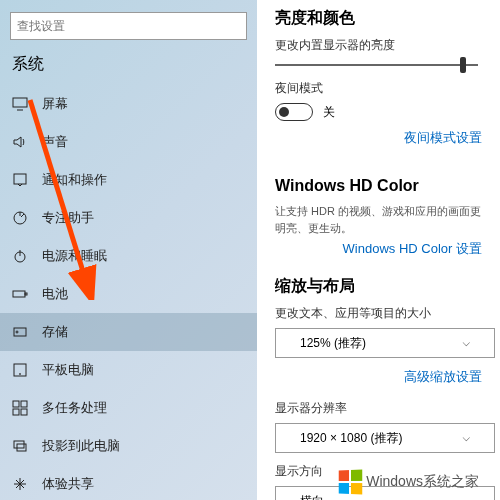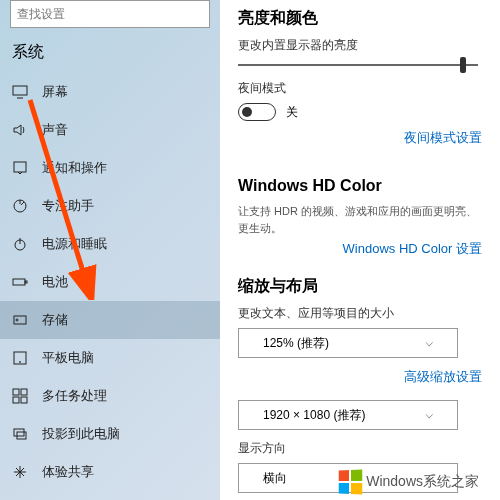--- a/index.html
+++ b/index.html
@@ -1,19 +1,19 @@
 <!DOCTYPE html>
 <html><head>
   <meta charset="utf-8">
   <style>
     * { margin: 0; padding: 0; box-sizing: border-box; font-family: "Microsoft YaHei", "Segoe UI", sans-serif; }
     body { width: 500px; height: 500px; overflow: hidden; background: #f5f5f5; position: relative; }
     .container { display: flex; height: 100%; }
     
-    .sidebar { width: 220px; background: rgba(200, 215, 225, 0.5); backdrop-filter: blur(10px); padding-top: 0px; height: 100%; overflow: hidden; position: relative; }
+    .sidebar { width: 257px; background: rgba(200, 215, 225, 0.5); backdrop-filter: blur(10px); padding-top: 12px; height: 100%; overflow: hidden; position: relative; }
     .sidebar-bg { position: absolute; inset: 0; background: linear-gradient(135deg, #b8d4e3 0%, #c9d9e8 50%, #d5e0ec 100%); z-index: -1; }
     .search-box { margin: 0 10px 8px 10px; border: 1px solid #999; background: #fff; height: 28px; display: flex; align-items: center; padding: 0 6px; }
     .search-input { border: none; outline: none; flex: 1; font-size: 12px; color: #666; background: transparent; }
     .section-header { font-size: 16px; font-weight: normal; padding: 6px 12px 10px 12px; }
     .sidebar-item { display: flex; align-items: center; padding: 10px 12px; font-size: 13px; color: #222; cursor: pointer; gap: 14px; }
     .sidebar-item.active { background: rgba(120, 150, 170, 0.4); }
     .sidebar-icon { width: 16px; height: 16px; display: flex; align-items: center; justify-content: center; flex-shrink: 0; }
     
     .content { flex: 1; background: #fff; padding: 4px 18px 10px 18px; overflow-y: auto; height: 100%; }
     .content h2 { font-size: 16px; font-weight: 600; margin: 4px 0 8px 0; }
@@ -181,20 +181,21 @@
     <span class="link">Windows HD Color 设置</span>
 
     <h2 style="margin-top:18px">缩放与布局</h2>
     <div class="field-label">更改文本、应用等项目的大小</div>
     <div class="dropdown">
       <span>125% (推荐)</span>
       <span class="chevron">⌵</span>
     </div>
     <span class="link">高级缩放设置</span>
 
+    <div class="field-label">显示器分辨率</div>
     <div class="dropdown">
       <span>1920 × 1080 (推荐)</span>
       <span class="chevron">⌵</span>
     </div>
 
     <div class="field-label">显示方向</div>
     <div class="dropdown">
       <span>横向</span>
       <span class="chevron">⌵</span>
     </div>

